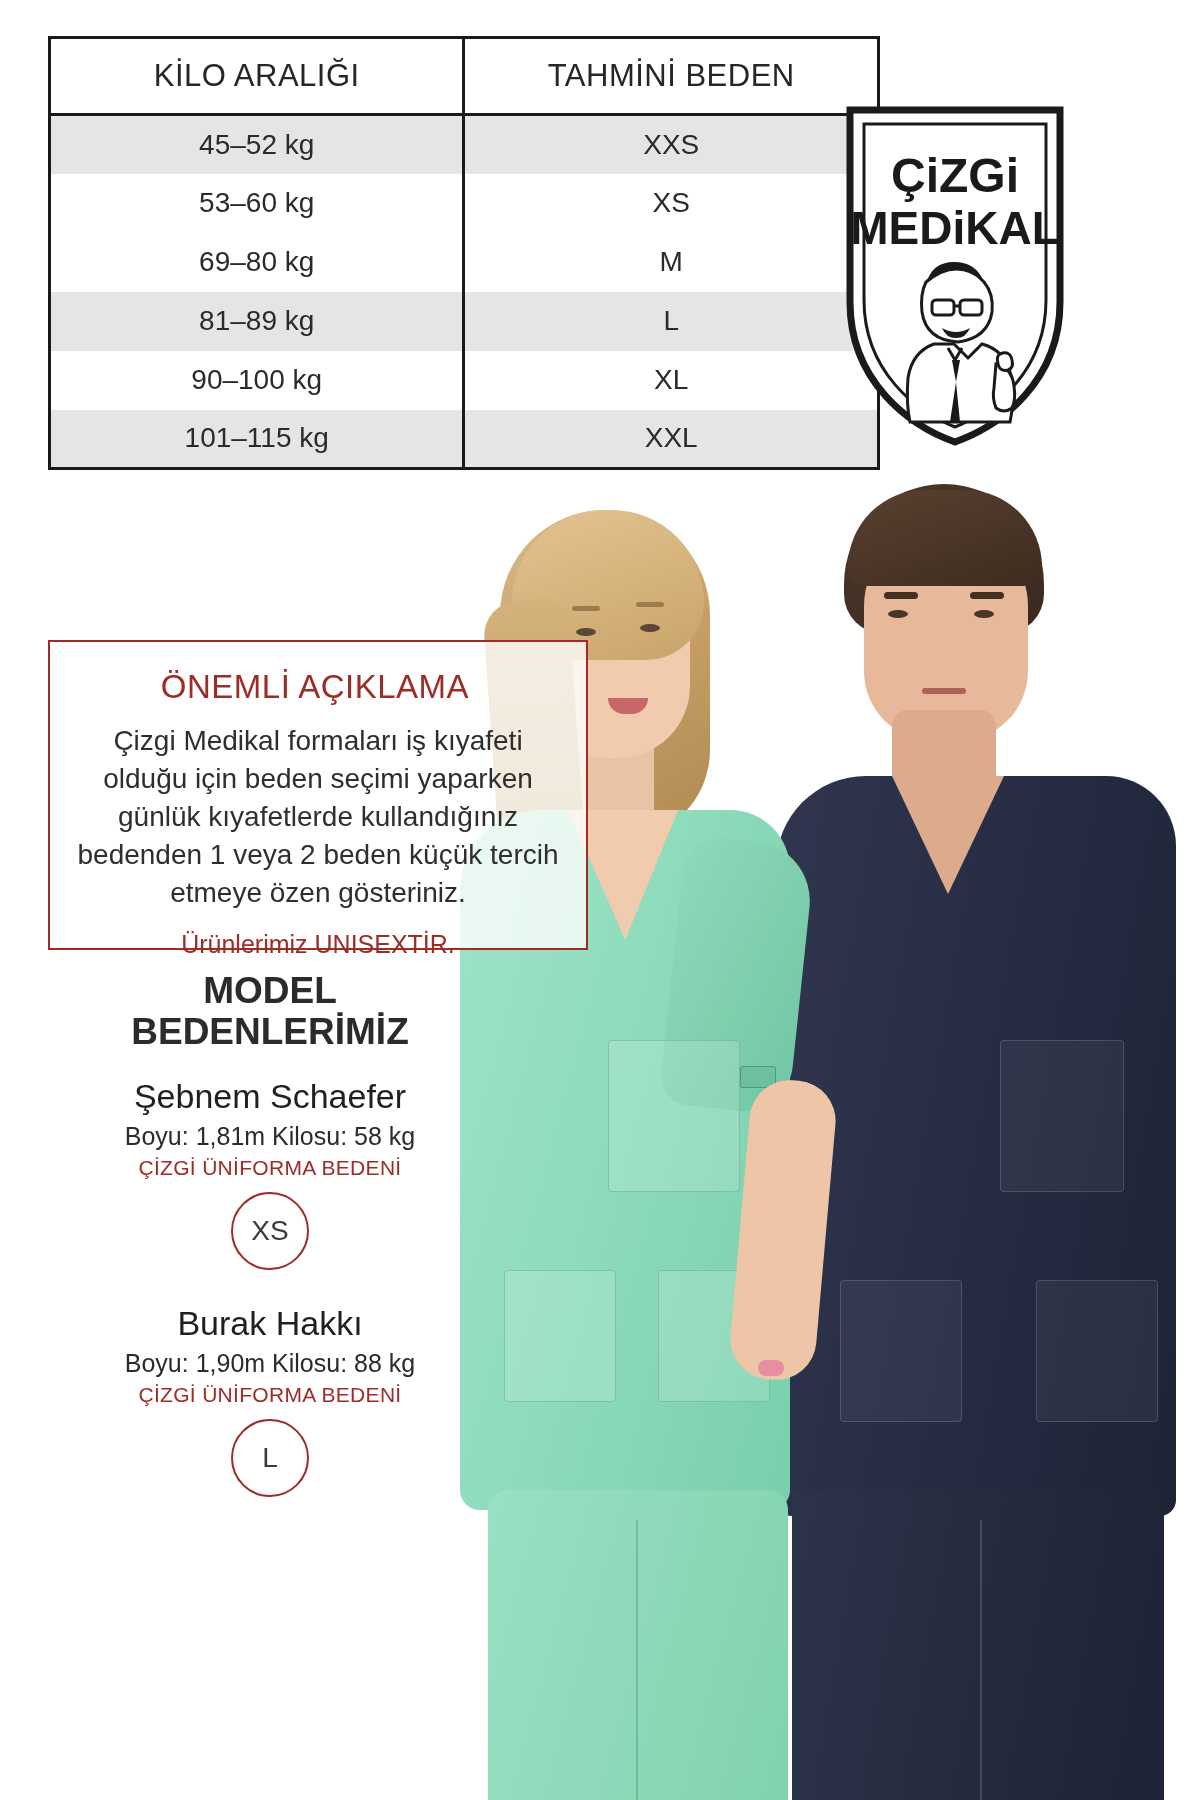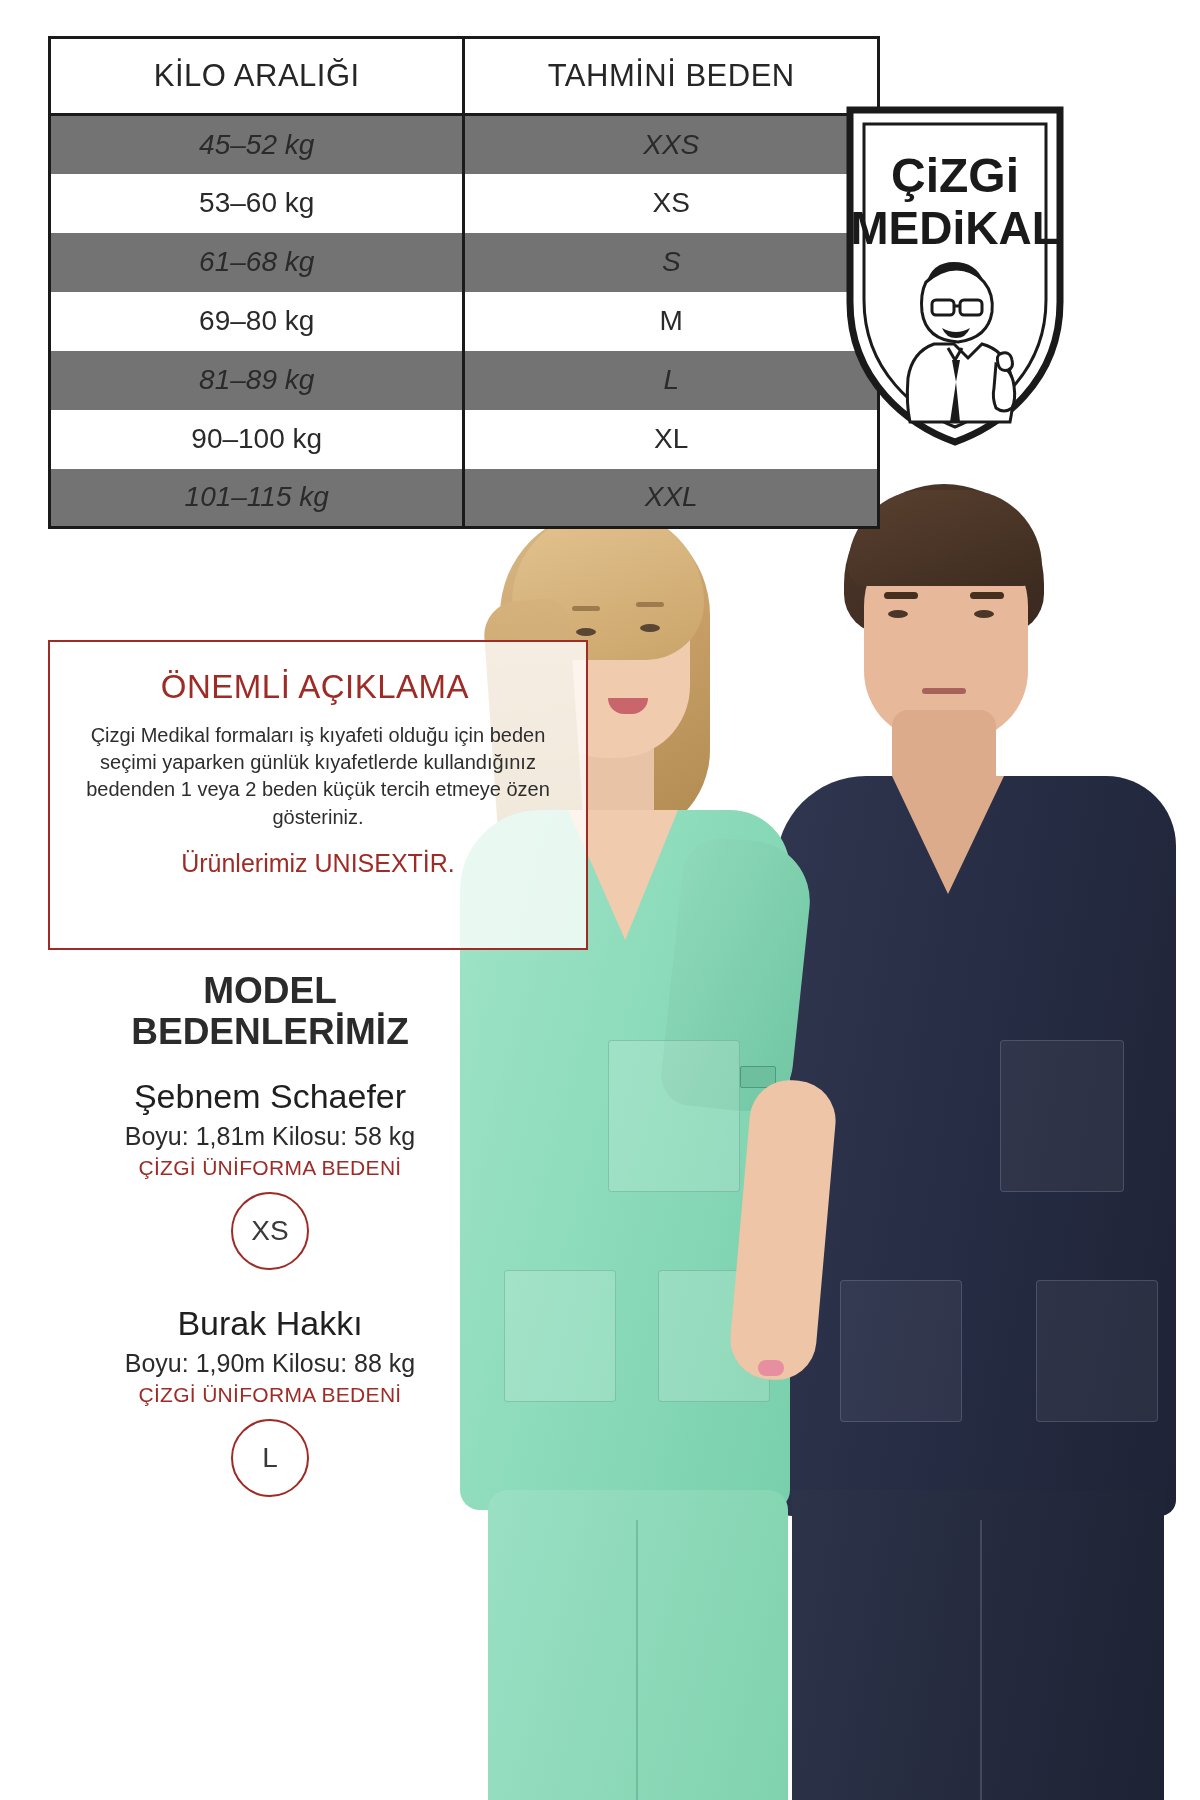--- a/index.html
+++ b/index.html
@@ -49,22 +49,21 @@
     height: 59px;
   }
   .size-table tbody td {
     text-align: center;
     font-size: 28px;
     font-weight: 400;
     color: #2a2a2a;
     vertical-align: middle;
   }
   .size-table tbody tr.shaded td {
-    background: #737373;
-    font-style: italic;
+    background: #e5e5e5;
   }
   .size-table tbody tr.plain td {
     background: #ffffff;
   }
   .size-table .col-w {
     width: 418px;
   }
 
   
   .logo-badge {
@@ -90,21 +89,21 @@
     padding-top: 26px;
   }
   .note-title {
     color: #9e2b25;
     font-size: 33px;
     letter-spacing: 0.5px;
     margin: 0 6px 16px 0;
     font-weight: 400;
   }
   .note-body {
-    font-size: 20px;
+    font-size: 28px;
     line-height: 1.36;
     color: #2e2e2e;
     margin: 0 22px;
     font-weight: 400;
   }
   .note-unisex {
     margin-top: 18px;
     color: #9e2b25;
     font-size: 25px;
     font-weight: 400;
@@ -359,24 +358,20 @@
   </thead>
   <tbody>
     <tr class="shaded">
       <td class="col-sep">45–52 kg</td>
       <td>XXS</td>
     </tr>
     <tr class="plain">
       <td class="col-sep">53–60 kg</td>
       <td>XS</td>
     </tr>
-    <tr class="shaded">
-      <td class="col-sep">61–68 kg</td>
-      <td>S</td>
-    </tr>
     <tr class="plain">
       <td class="col-sep">69–80 kg</td>
       <td>M</td>
     </tr>
     <tr class="shaded">
       <td class="col-sep">81–89 kg</td>
       <td>L</td>
     </tr>
     <tr class="plain">
       <td class="col-sep">90–100 kg</td>

